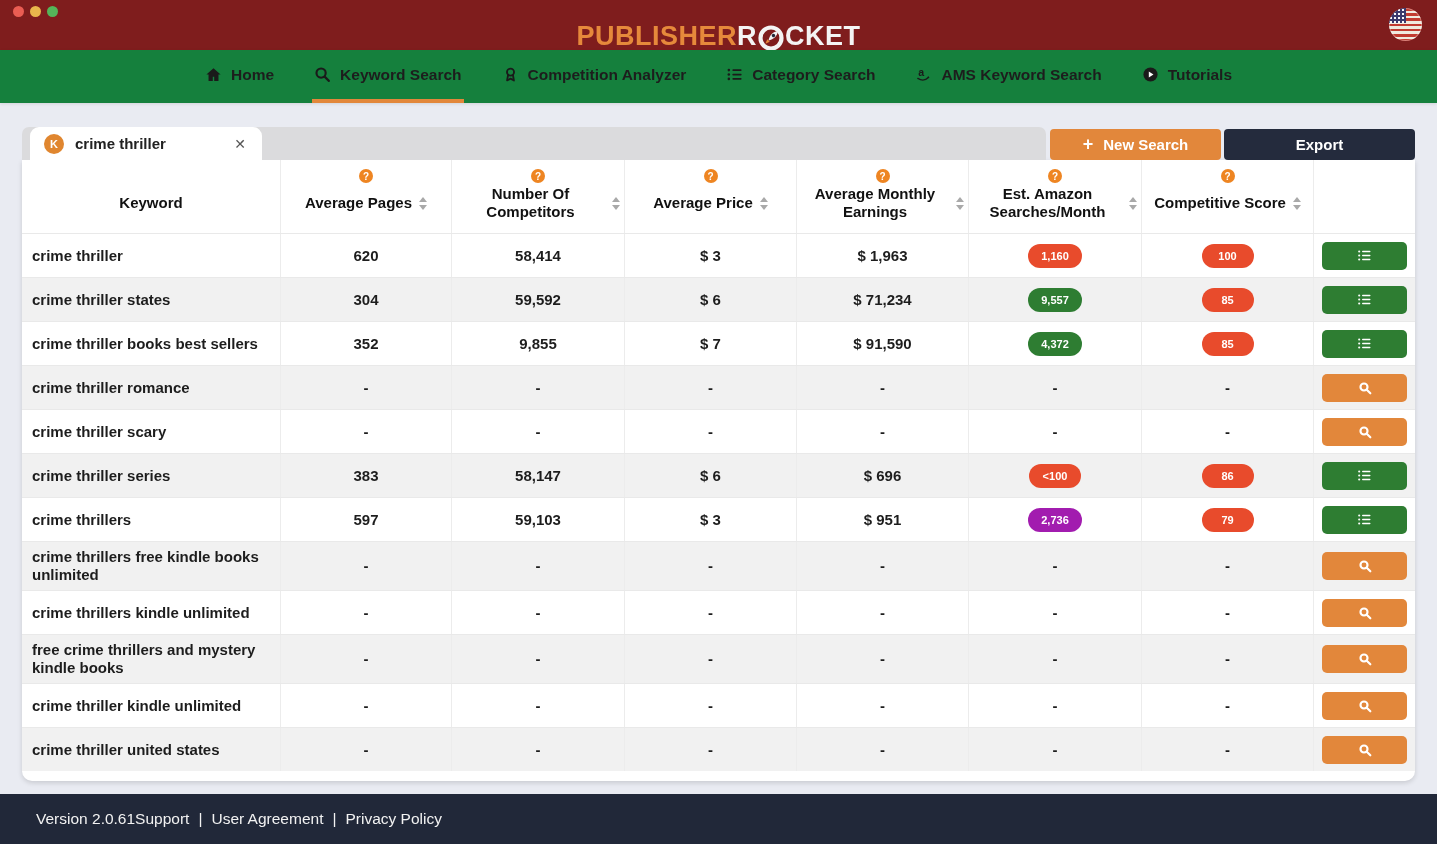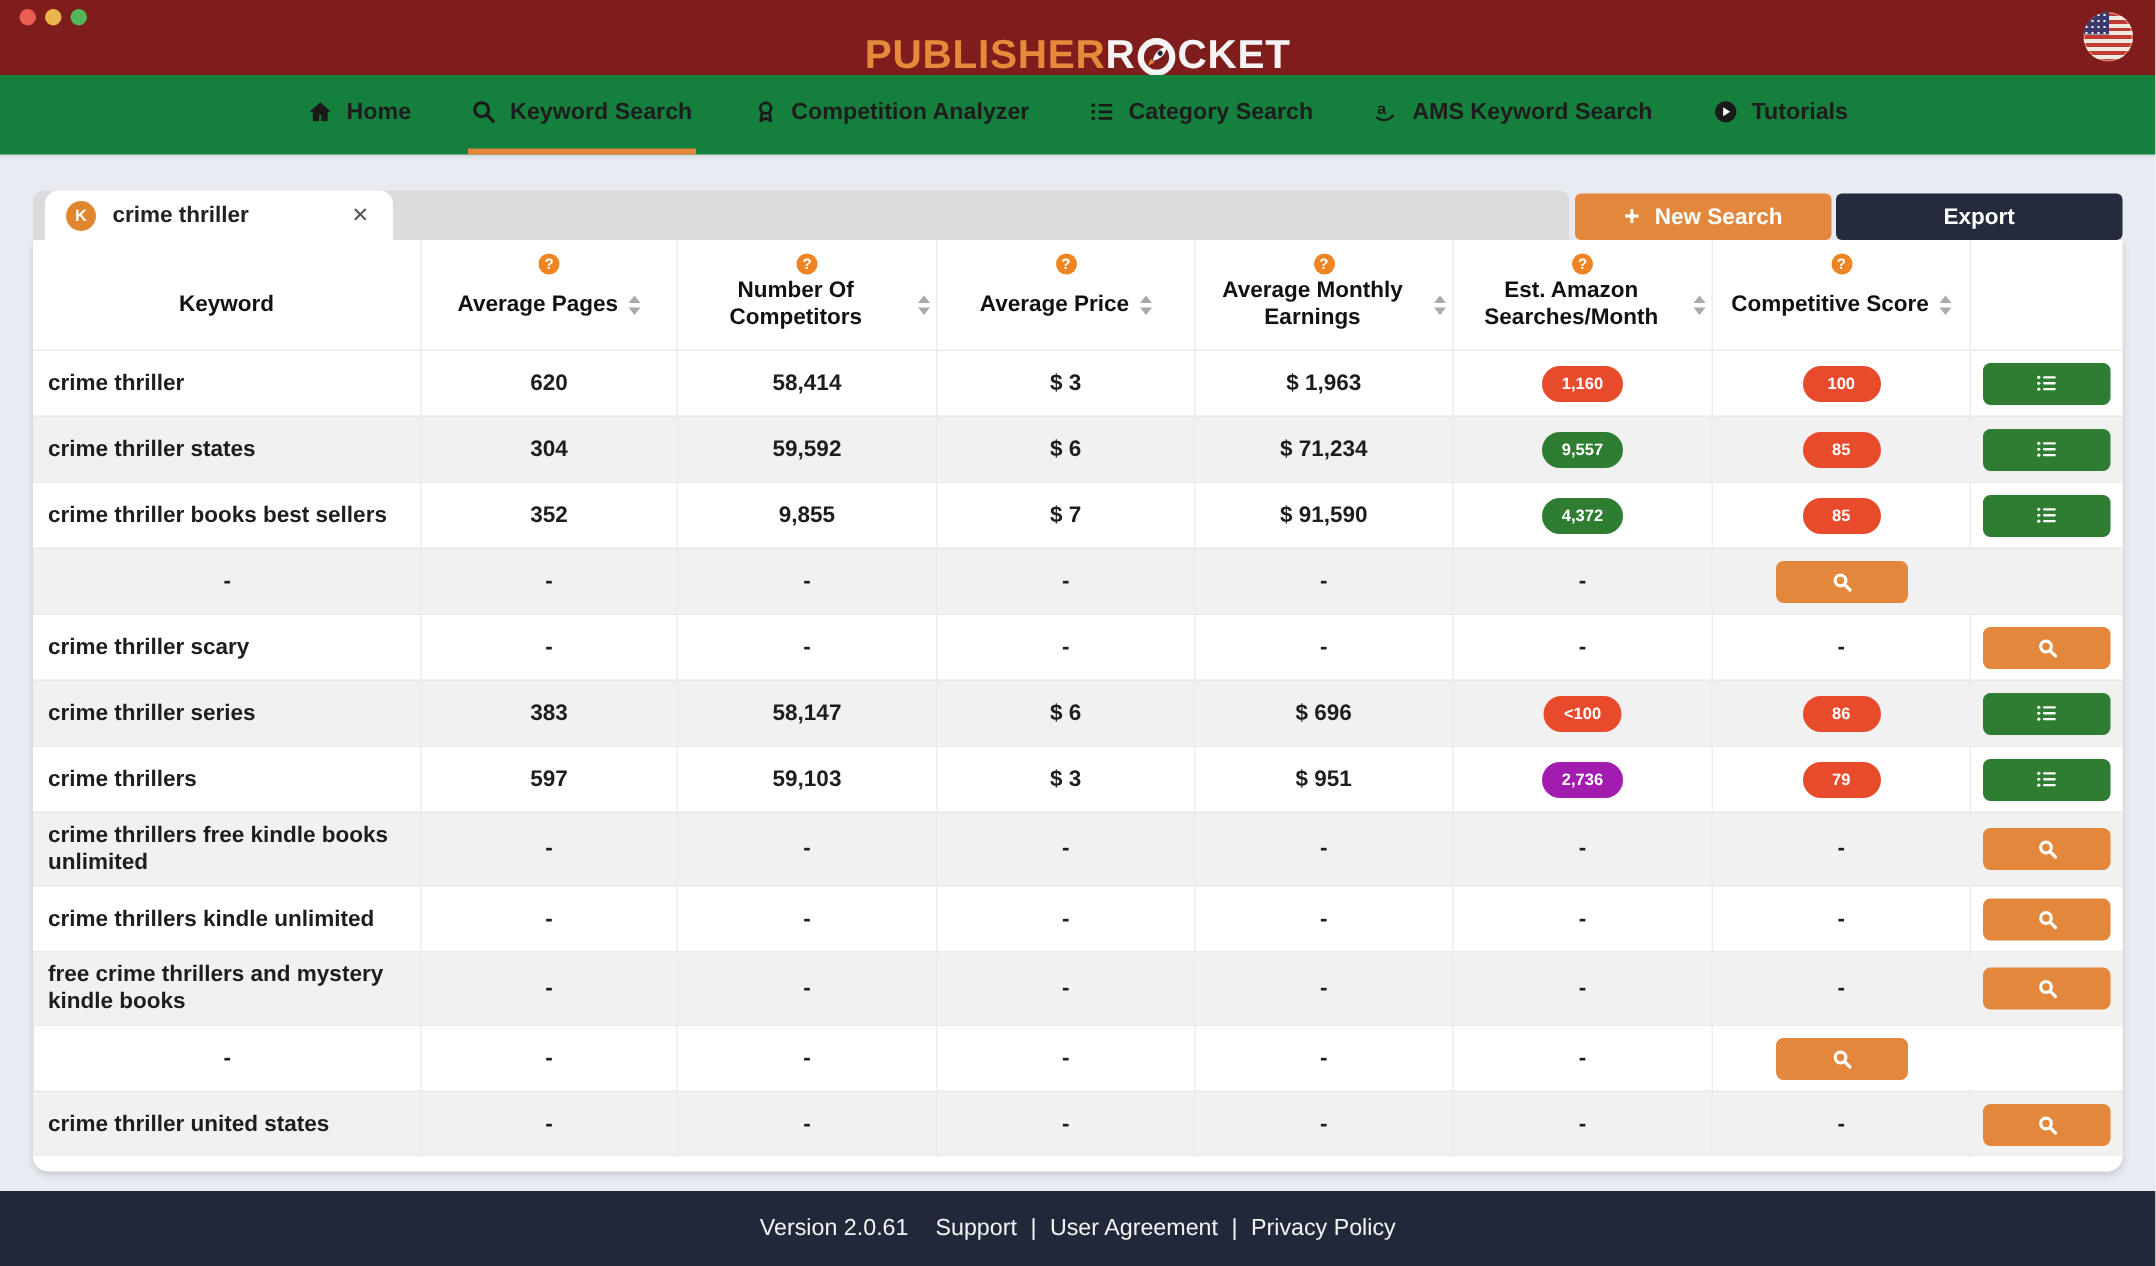--- a/index.html
+++ b/index.html
@@ -135,22 +135,22 @@
     width: 88px; height: 28px; border: none; border-radius: 5px;
     display: flex; align-items: center; justify-content: center; cursor: pointer;
   }
   .action-btn.list { background: #2e7d32; }
   .action-btn.search { background: #e2873b; }
 
   
   .footer {
     height: 50px; flex: 0 0 50px;
     background: #212839; color: #f2f2f2;
-    display: flex; align-items: center; justify-content: center;
-    padding: 0 36px; font-size: 15.5px; gap: 18px;
+    display: flex; align-items: center; justify-content: flex-start;
+    padding: 0 36px; font-size: 15.5px;
   }
   .footer-links { display: flex; align-items: center; gap: 9px; }
   .footer-links a { color: #f2f2f2; text-decoration: none; cursor: pointer; }
   .footer-sep { color: #f2f2f2; }
 </style>
 </head>
 <body>
 
 <div class="topbar">
   <div class="traffic">
@@ -407,20 +407,21 @@
                 <circle cx="4.5" cy="12" r="1.5"></circle>
                 <circle cx="4.5" cy="17.6" r="1.5"></circle>
                 <rect x="8.5" y="5.3" width="12" height="2.2" rx="1"></rect>
                 <rect x="8.5" y="10.9" width="12" height="2.2" rx="1"></rect>
                 <rect x="8.5" y="16.5" width="12" height="2.2" rx="1"></rect>
               </svg>
             </button>
           </div>
         </div>
         <div class="tr alt">
+          <div class="td keyword">crime thriller romance</div>
           <div class="td">-</div>
           <div class="td">-</div>
           <div class="td">-</div>
           <div class="td">-</div>
           <div class="td">-</div>
           <div class="td">-</div>
           <div class="td">
             <button class="action-btn search">
               <svg width="16" height="16" viewBox="0 0 24 24" fill="none" stroke="#fff" stroke-width="3.2">
                 <circle cx="10.5" cy="10.5" r="5.3"></circle>
@@ -541,20 +542,21 @@
           <div class="td">
             <button class="action-btn search">
               <svg width="16" height="16" viewBox="0 0 24 24" fill="none" stroke="#fff" stroke-width="3.2">
                 <circle cx="10.5" cy="10.5" r="5.3"></circle>
                 <line x1="14.6" y1="14.6" x2="20" y2="20" stroke-linecap="round"></line>
               </svg>
             </button>
           </div>
         </div>
         <div class="tr">
+          <div class="td keyword">crime thriller kindle unlimited</div>
           <div class="td">-</div>
           <div class="td">-</div>
           <div class="td">-</div>
           <div class="td">-</div>
           <div class="td">-</div>
           <div class="td">-</div>
           <div class="td">
             <button class="action-btn search">
               <svg width="16" height="16" viewBox="0 0 24 24" fill="none" stroke="#fff" stroke-width="3.2">
                 <circle cx="10.5" cy="10.5" r="5.3"></circle>

